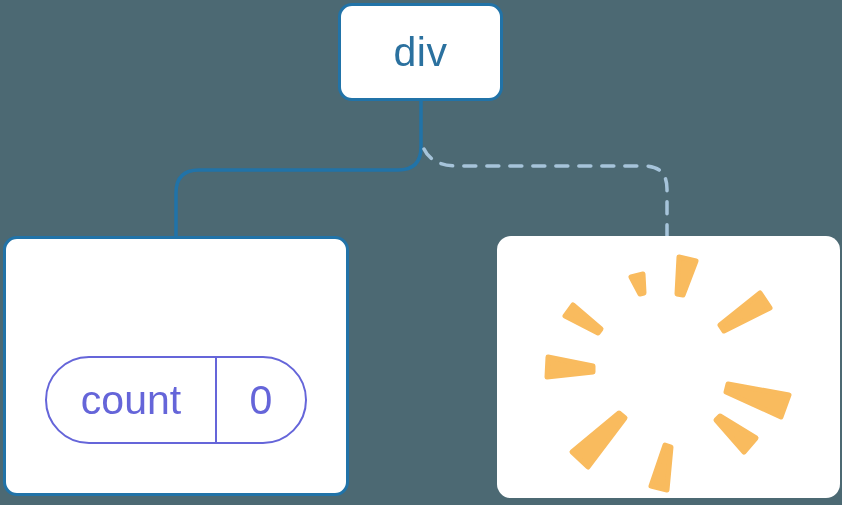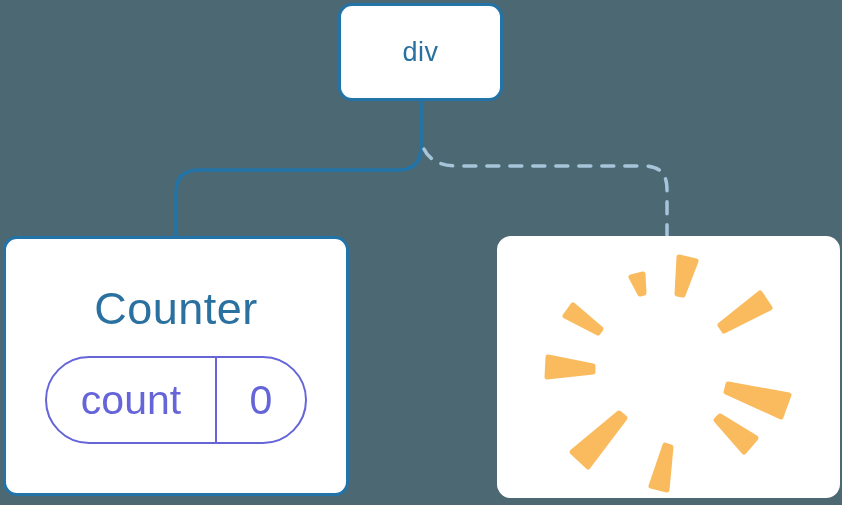--- a/index.html
+++ b/index.html
@@ -22,21 +22,21 @@
 
   .root-node {
     position: absolute; left: 338px; top: 3px; width: 165px; height: 98px;
     background: var(--card-bg, #fff);
     border: 3.5px solid var(--node-border, #2173A8);
     border-radius: 14px; box-sizing: border-box;
     display: flex; align-items: center; justify-content: center;
   }
   .root-node-label {
     color: var(--node-text, #2B719F);
-    font-size: 27px; font-weight: 500; letter-spacing: 0.5px;
+    font-size: 41px; font-weight: 500; letter-spacing: 0.5px;
   }
 
   .counter-card {
     position: absolute; left: 3px; top: 236px; width: 346px; height: 260px;
     background: var(--card-bg, #fff);
     border: 3px solid var(--node-border, #2173A8);
     border-radius: 14px; box-sizing: border-box;
   }
   .card-title {
     position: absolute; left: 0; top: 44px; width: 100%;
@@ -78,21 +78,20 @@
   <svg class="connectors" viewBox="0 0 842 505" aria-hidden="true">
     <path class="connector-solid" d="M 421 100 L 421 147 Q 421 170 398 170 L 199 170 Q 176 170 176 193 L 176 237"></path>
     <path class="connector-dashed" d="M 424 149 C 429 160 441 166 457 166 L 644 166 Q 667 166 667 189 L 667 237"></path>
   </svg>
 
   <div class="root-node">
     <span class="root-node-label">div</span>
   </div>
 
   <div class="counter-card">
-    <div class="card-title">Counter</div>
     <div class="state-pill">
       <span class="state-key">count</span>
       <span class="state-value">0</span>
     </div>
   </div>
 
   <div class="removed-card">
     <svg class="poof-burst" viewBox="0 0 343 262" aria-hidden="true">
       <g>
         <polygon points="182,21 199,25 186,59 180,58"></polygon>

